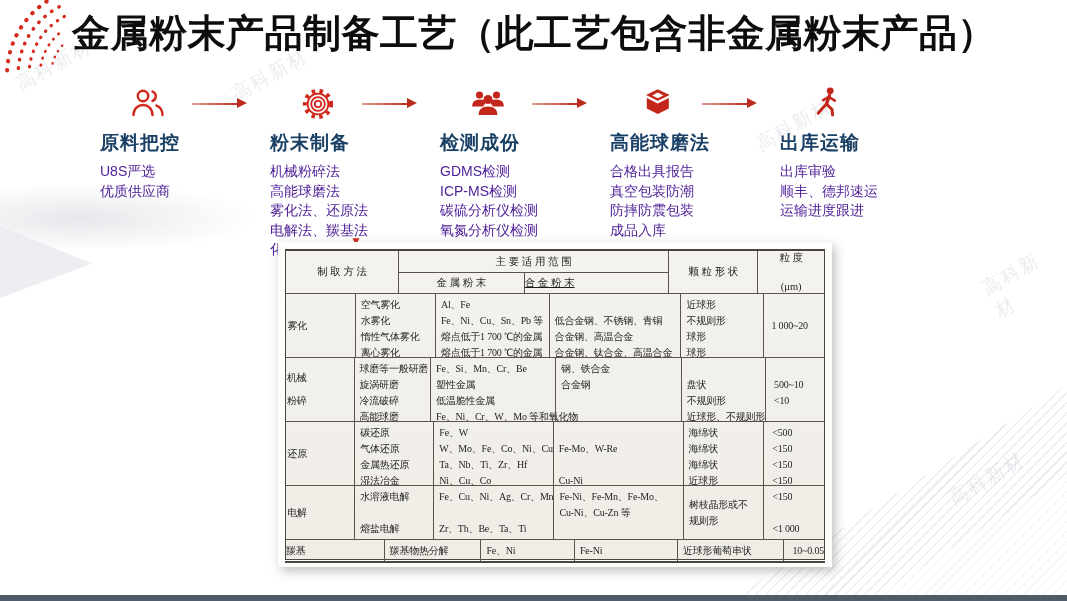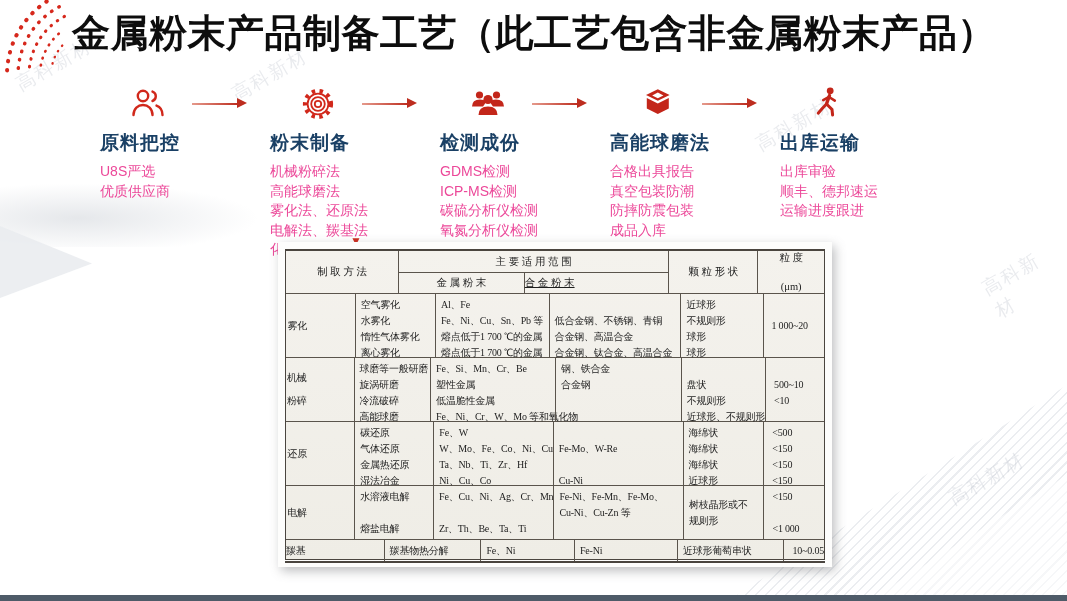--- a/index.html
+++ b/index.html
@@ -22,21 +22,21 @@
 
   
   .logo{position:absolute;left:0;top:0;}
   .page-title{position:absolute;left:72px;top:8px;font-family:"Liberation Serif",serif;
               font-weight:600;font-size:38px;color:#0d0d0d;letter-spacing:0.5px;white-space:nowrap;}
 
   
   .step{position:absolute;top:86px;width:166px;}
   .step-icon{margin-left:30px;width:36px;height:36px;}
   .step-title{margin-top:4px;font-size:19px;font-weight:bold;color:#1a4065;letter-spacing:1px;}
-  .step-items{margin-top:6px;font-size:14px;color:#ec4899;}
+  .step-items{margin-top:6px;font-size:14px;color:#4c1d95;}
   .step-items .ln{height:19.5px;line-height:19.5px;white-space:nowrap;}
   .pointer{position:absolute;left:80px;top:148px;font-size:12px;color:#ce2a1d;}
   .arrow{position:absolute;top:103px;width:46px;height:2.4px;
          background:linear-gradient(90deg,#e59a8c,#bd2d1f);}
   .arrow::after{content:'';position:absolute;right:-9px;top:-4.6px;width:0;height:0;
          border-left:10px solid #bd2d1f;border-top:5.7px solid transparent;border-bottom:5.7px solid transparent;}
 
   
   .card{position:absolute;left:278px;top:242px;width:554px;height:325px;background:#fdfdfc;
         box-shadow:3px 4px 10px rgba(110,112,118,.45);}

